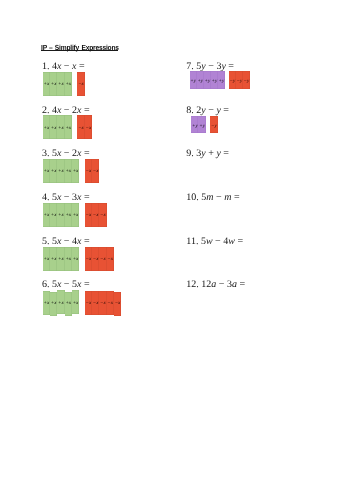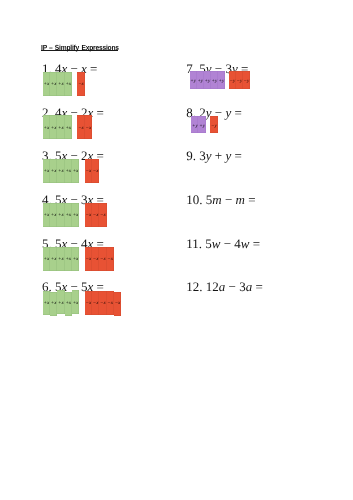--- a/index.html
+++ b/index.html
@@ -1,21 +1,21 @@
 <!DOCTYPE html>
 <html><head>
 <meta charset="utf-8">
 <style>
   html,body{margin:0;padding:0;}
   body{width:353px;height:500px;background:#ffffff;font-family:"Liberation Serif",serif;overflow:hidden;-webkit-font-smoothing:antialiased;text-rendering:geometricPrecision;}
   .page{position:relative;width:353px;height:500px;}
   .title{position:absolute;left:41px;top:43.2px;filter:opacity(1);font-size:7.4px;font-weight:bold;display:inline-block;color:#0b0b0b;font-family:"Liberation Sans",sans-serif;letter-spacing:-0.22px;word-spacing:0.7px;transform:scaleX(0.9);transform-origin:left top;}
   .title-underline{position:absolute;left:41px;top:50.3px;width:77.2px;height:0.9px;background:#1a1a1a;}
   .q{position:absolute;}
-  .qtext{font-size:13px;white-space:nowrap;color:#151515;position:absolute;top:0;left:0;filter:opacity(1);text-align:right;}
+  .qtext{font-size:10px;white-space:nowrap;color:#151515;position:absolute;top:0;left:0;filter:opacity(1);text-align:right;}
   .qtext i{font-style:italic;}
   .bars{position:absolute;display:flex;align-items:flex-start;}
   .bar{display:flex;box-sizing:border-box;}
   .cell{box-sizing:border-box;display:flex;align-items:center;justify-content:center;font-size:5.1px;line-height:1;filter:opacity(1);padding-top:1.9px;font-family:"Liberation Serif",serif;font-style:italic;letter-spacing:0px;}
   .green .cell{background:#a8d08c;box-shadow:inset -0.5px 0 0 0 #94be7c, inset 0 -0.4px 0 0 #94be7c, inset 0 0.4px 0 0 #94be7c;color:#000;}
   .red .cell{background:#e85234;box-shadow:inset -0.5px 0 0 0 #d24b2e, inset 0 -0.4px 0 0 #d24b2e, inset 0 0.4px 0 0 #d24b2e;color:#1a0500;}
   .purple .cell{background:#b183d4;box-shadow:inset -0.5px 0 0 0 #a476c9, inset 0 -0.4px 0 0 #a476c9, inset 0 0.4px 0 0 #a476c9;color:#000;}
   .bar{position:relative;}
 </style>
 </head>

